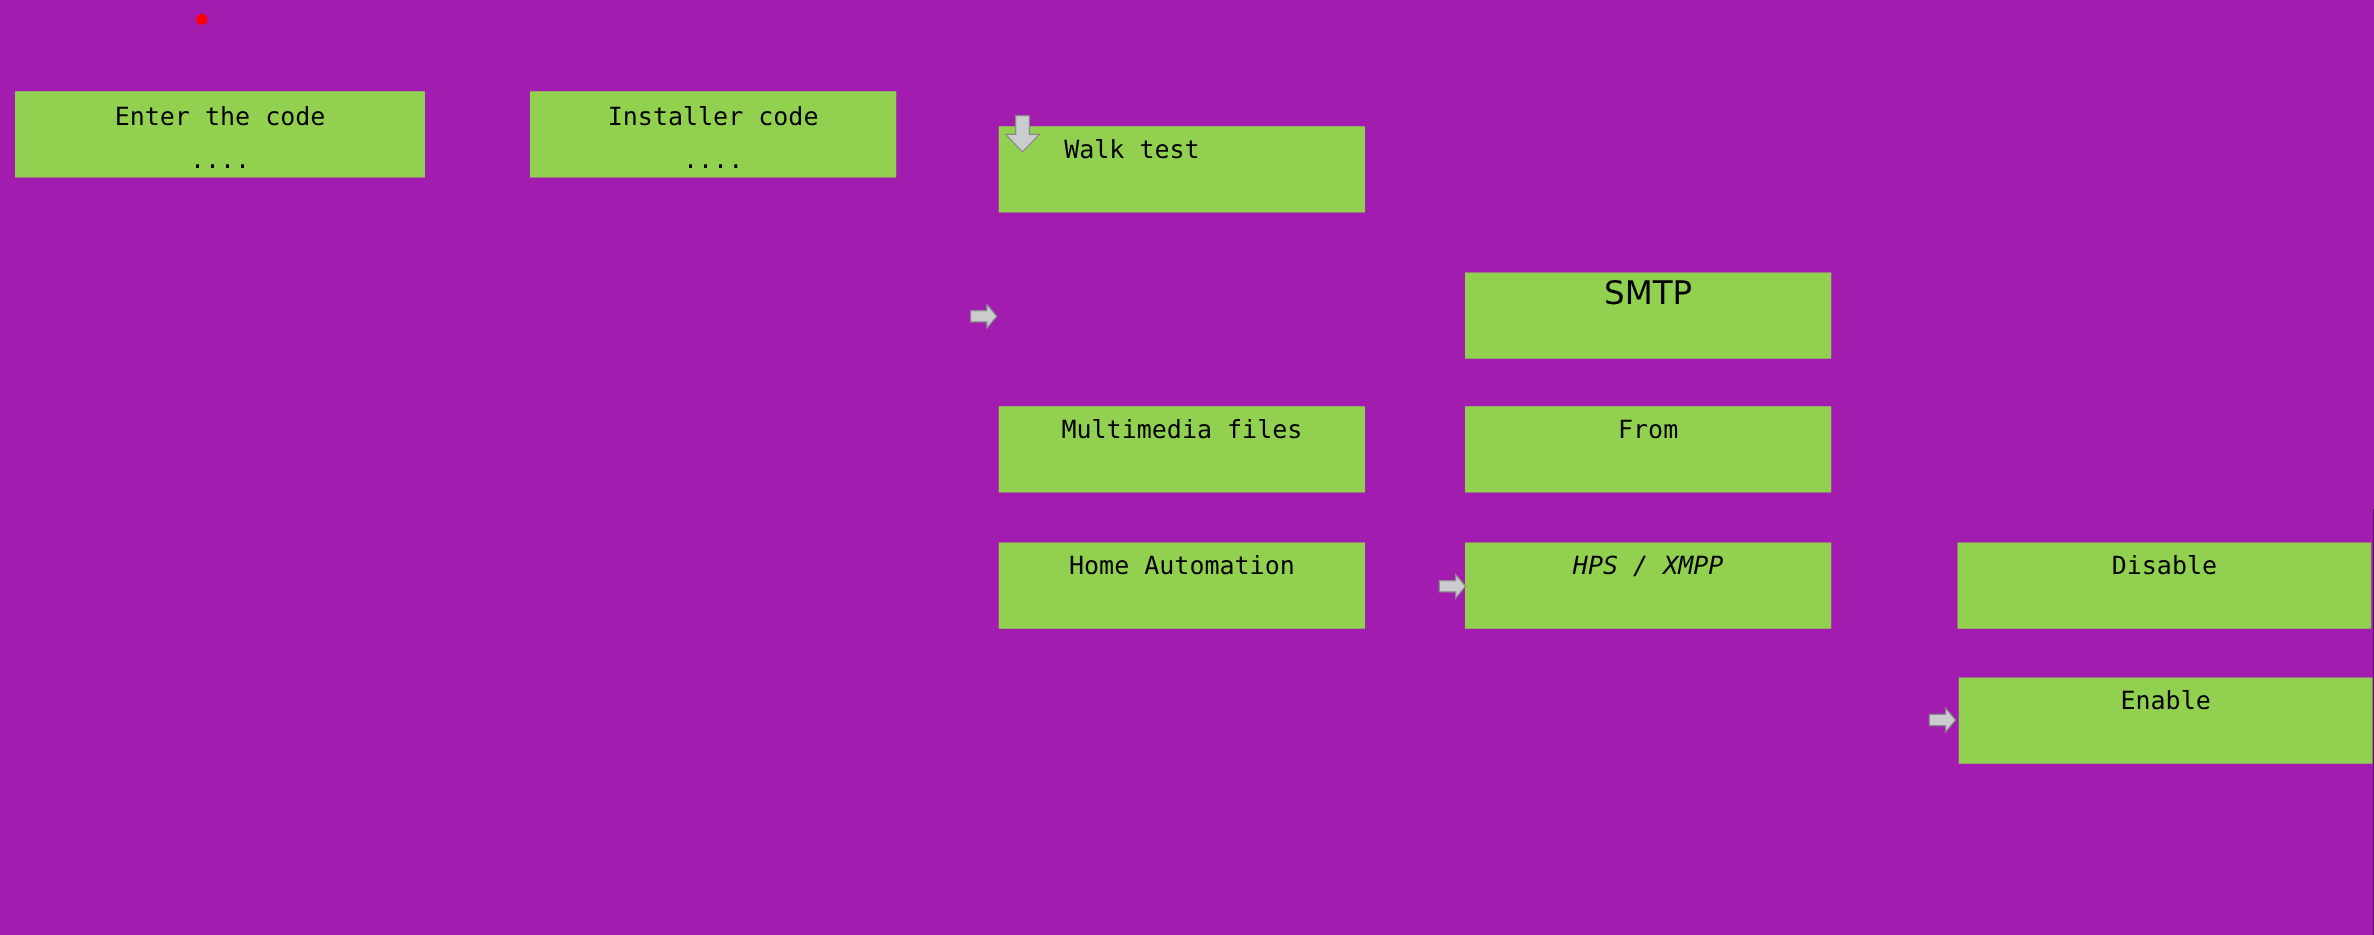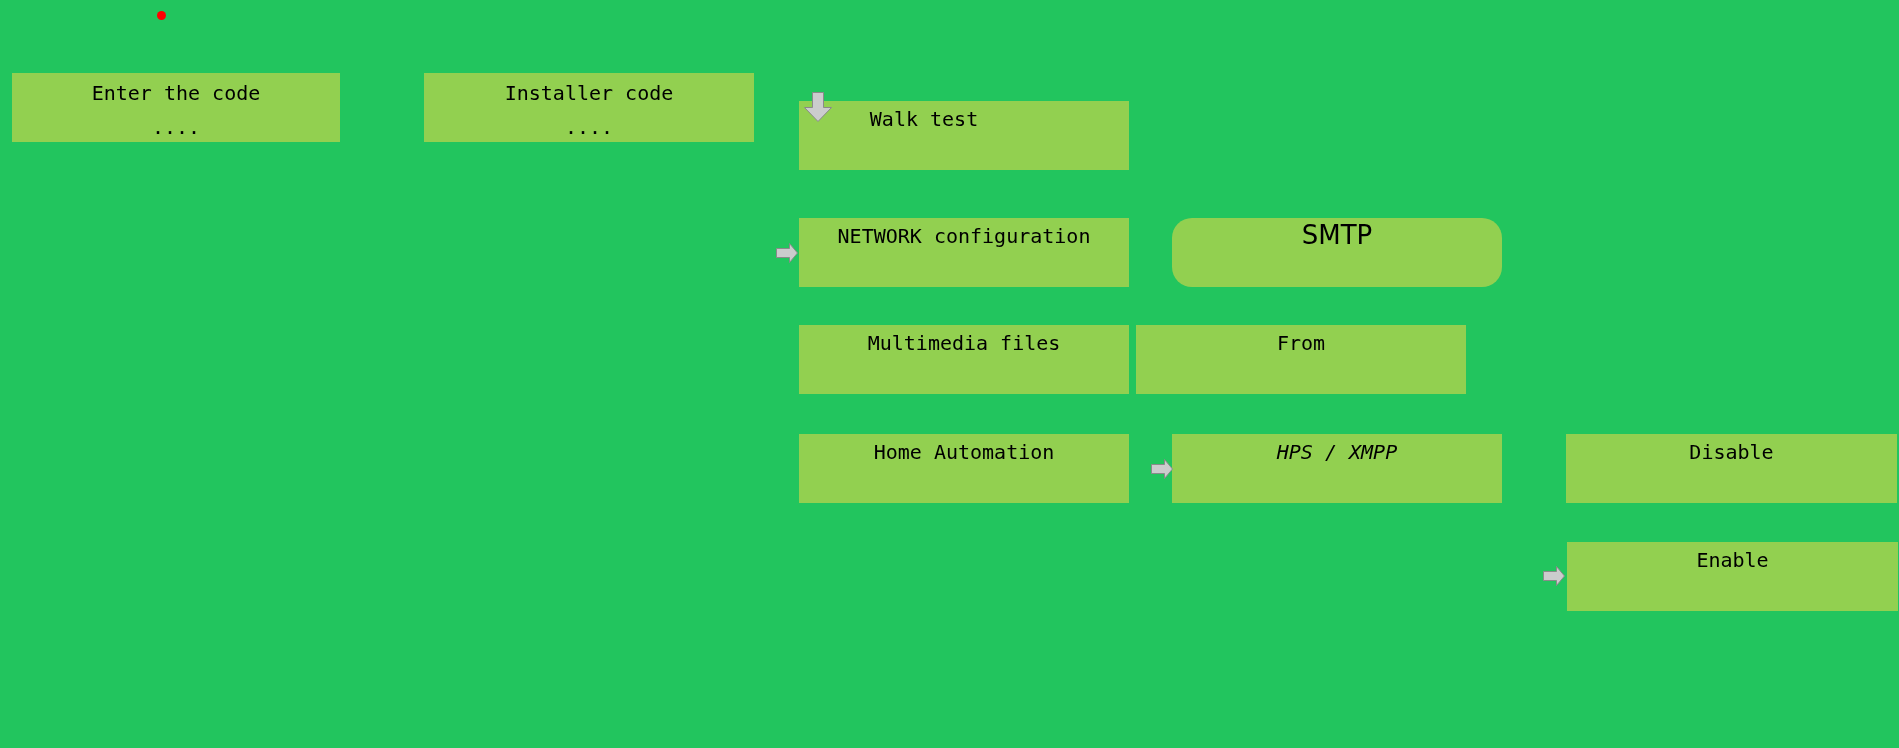--- a/index.html
+++ b/index.html
@@ -1,43 +1,43 @@
 <!DOCTYPE html>
 <html><head>
 <meta charset="utf-8">
 <style>
   html,body{margin:0;padding:0;background:#000;}
   .stage{
     position:relative;
     width:1899px;height:748px;
-    background:#22c55e;
+    background:#a21caf;
     overflow:hidden;
     font-family:"DejaVu Sans Mono","Liberation Mono",monospace;
   }
   .box{
     position:absolute;
-    width:330px;height:69px;
+    width:293px;height:69px;
     background:#92D050;
     color:#000;
     font-size:20px;
     text-align:center;
     box-sizing:border-box;
     padding-top:6px;
     line-height:24px;
   }
   .box.twoline{padding-top:3px;line-height:34px;}
   
   .b-enter     {left:12px;  top:73px;  width:328px;}
   .b-installer {left:424px; top:73px;}
   .b-walk      {left:799px; top:73px;margin-top:28px;}
   .b-network   {left:799px; top:218px;}
   .b-multimedia{left:799px; top:325px;}
   .b-home      {left:799px; top:434px;}
-  .b-smtp      {left:1172px;top:218px;border-radius:20px;}
-  .b-from      {left:1136px;top:325px;}
+  .b-smtp      {left:1172px;top:218px;}
+  .b-from      {left:1172px;top:325px;}
   .b-hps       {left:1172px;top:434px;font-style:italic;}
   .b-disable   {left:1566px;top:434px;width:331px;}
   .b-enable    {left:1567px;top:542px;width:331px;}
   .b-smtp{
     font-family:"DejaVu Sans","Liberation Sans",sans-serif;
     font-size:26px;
     padding-top:5px;
   }
   .shift-left{position:relative;left:-40px;}
   .dot{
@@ -68,23 +68,20 @@
 
   <div class="box twoline b-installer">
     <div>Installer code</div>
     <div>....</div>
   </div>
 
   <div class="box b-walk">
     <span class="shift-left">Walk test</span>
   </div>
 
-  <div class="box b-network">
-    <span>NETWORK configuration</span>
-  </div>
 
   <div class="box b-home">
     <span>Home Automation</span>
   </div>
 
   <div class="box b-multimedia">
     <span>Multimedia files</span>
   </div>
 
   <div class="box b-smtp">

